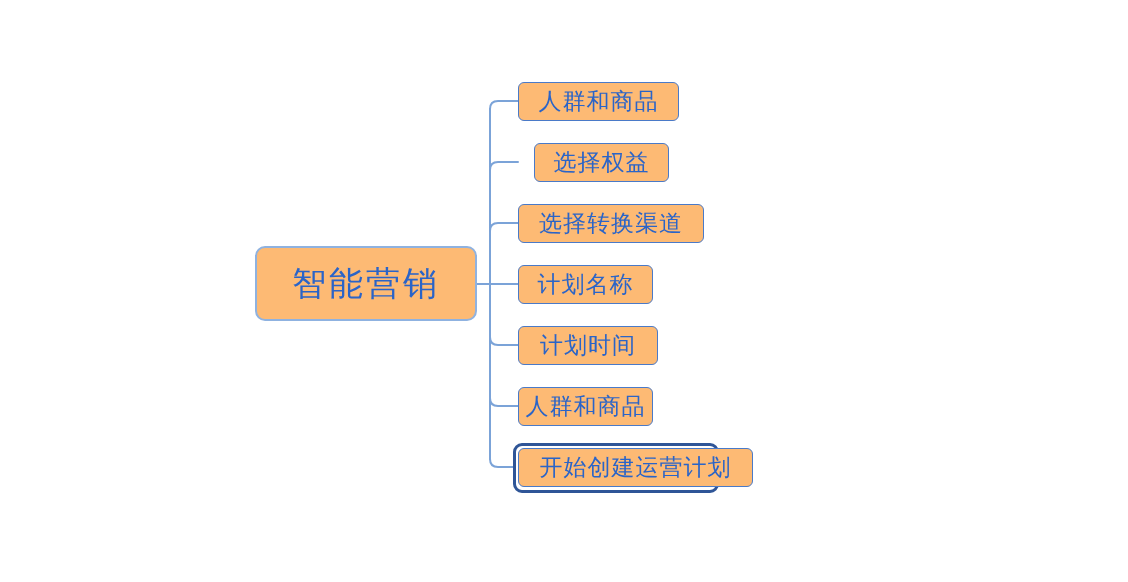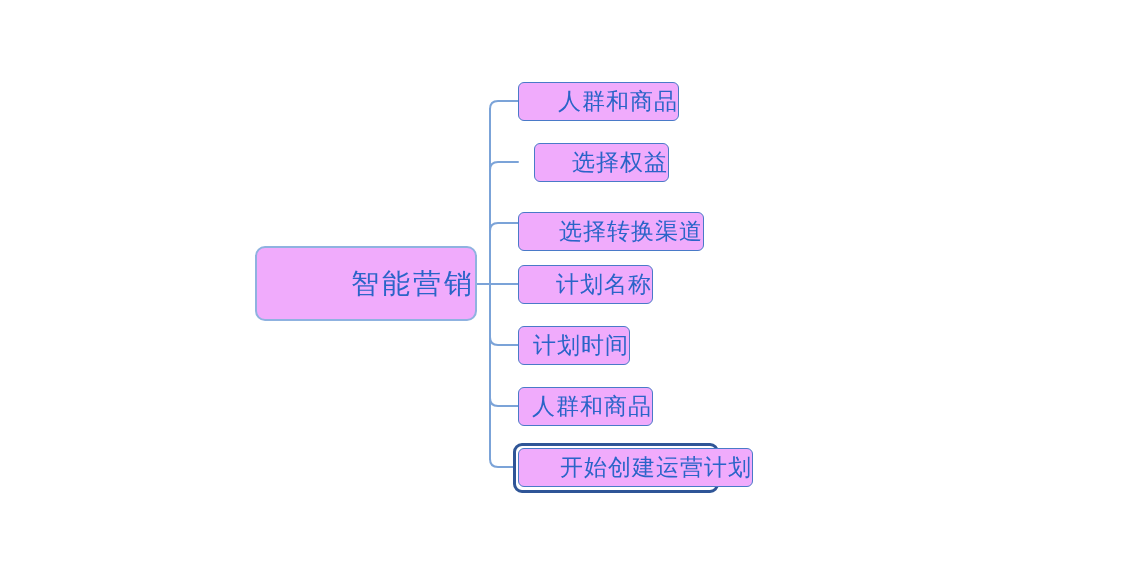--- a/index.html
+++ b/index.html
@@ -21,49 +21,49 @@
     top: 0;
     width: 1128px;
     height: 582px;
     pointer-events: none;
   }
   .node {
     position: absolute;
     box-sizing: border-box;
     display: flex;
     align-items: center;
-    justify-content: flex-end;
-    background: #f0abfc;
+    justify-content: center;
+    background: #fdba74;
     color: #2a64c8;
     white-space: nowrap;
     cursor: default;
   }
   .root-node {
     left: 255px;
     top: 246px;
     width: 222px;
     height: 75px;
     border: 2px solid #8fb2e0;
     border-radius: 10px;
-    font-size: 28px;
+    font-size: 34px;
     letter-spacing: 3px;
   }
   .child-node {
     left: 518px;
     height: 39px;
     border: 1.5px solid #4a7ac8;
     border-radius: 6px;
     font-size: 23px;
     letter-spacing: 1px;
   }
   .child-1 { top: 82px;  width: 161px; }
   .child-2 { top: 143px; width: 135px; margin-left: 16px; }
-  .child-3 { top: 212px; width: 186px; }
+  .child-3 { top: 204px; width: 186px; }
   .child-4 { top: 265px; width: 135px; }
-  .child-5 { top: 326px; width: 112px; }
+  .child-5 { top: 326px; width: 140px; }
   .child-6 { top: 387px; width: 135px; }
   .selected-wrap {
     position: absolute;
     left: 513px;
     top: 443px;
     width: 206px;
     height: 50px;
     box-sizing: border-box;
     border: 3.5px solid #2f5597;
     border-radius: 9px;

